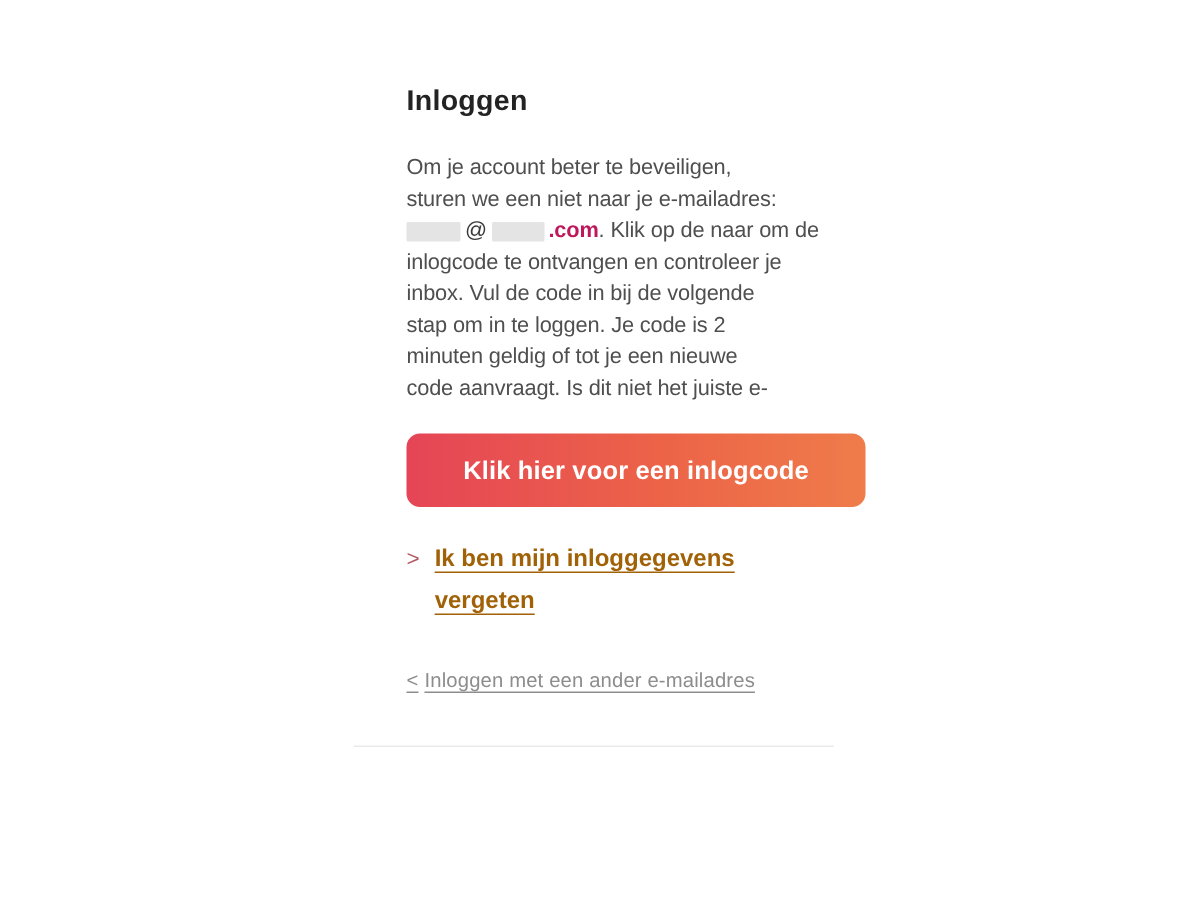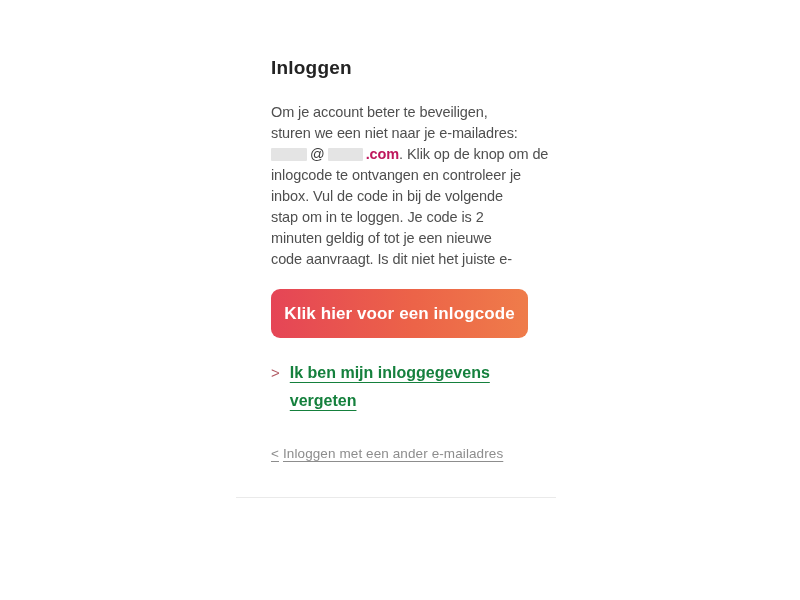--- a/index.html
+++ b/index.html
@@ -47,21 +47,21 @@
     border-radius: 1px;
     flex: none;
   }
   .redact-domain { width: 35px; margin-left: 3px; }
   .email-at { color: #3a3a3a; margin-left: 3px; }
   .email-suffix { font-weight: 700; color: #be185d; margin-left: 3px; }
 
   .cta-button {
     display: block;
     margin-top: 19px;
-    width: 257px;
+    width: 306px;
     height: 49px;
     border: none;
     border-radius: 9px;
     background: linear-gradient(90deg, #e54556 0%, #ec6348 55%, #ef7c4a 100%);
     color: #ffffff;
     font-family: "Liberation Sans", sans-serif;
     font-size: 17px;
     font-weight: 700;
     letter-spacing: 0.1px;
     cursor: pointer;
@@ -79,21 +79,21 @@
     line-height: 27px;
     font-weight: 400;
     flex: none;
   }
   .forgot-link {
     display: inline-block;
     width: 206px;
     font-size: 16px;
     font-weight: 700;
     line-height: 28px;
-    color: #15803d;
+    color: #a16207;
     text-decoration: underline;
     text-decoration-thickness: 1px;
     text-underline-offset: 4px;
     cursor: pointer;
   }
 
   .other-email-link {
     display: inline-block;
     margin-top: 31px;
     font-size: 13.5px;
@@ -125,21 +125,21 @@
     <h1 class="page-title">Inloggen</h1>
 
     <div class="paragraph">
       <div class="pline">Om je account beter te beveiligen,</div>
       <div class="pline">sturen we een niet naar je e-mailadres:</div>
       <div class="pline email-line">
         <span class="redact-block"></span>
         <span class="email-at">@</span>
         <span class="redact-block redact-domain"></span>
         <span class="email-suffix">.com</span>
-        <span>. Klik op de knop om de</span>
+        <span>. Klik op de naar om de</span>
       </div>
       <div class="pline">inlogcode te ontvangen en controleer je</div>
       <div class="pline">inbox. Vul de code in bij de volgende</div>
       <div class="pline">stap om in te loggen. Je code is 2</div>
       <div class="pline">minuten geldig of tot je een nieuwe</div>
       <div class="pline">code aanvraagt. Is dit niet het juiste e-</div>
     </div>
 
     <button class="cta-button">Klik hier voor een inlogcode</button>
 

